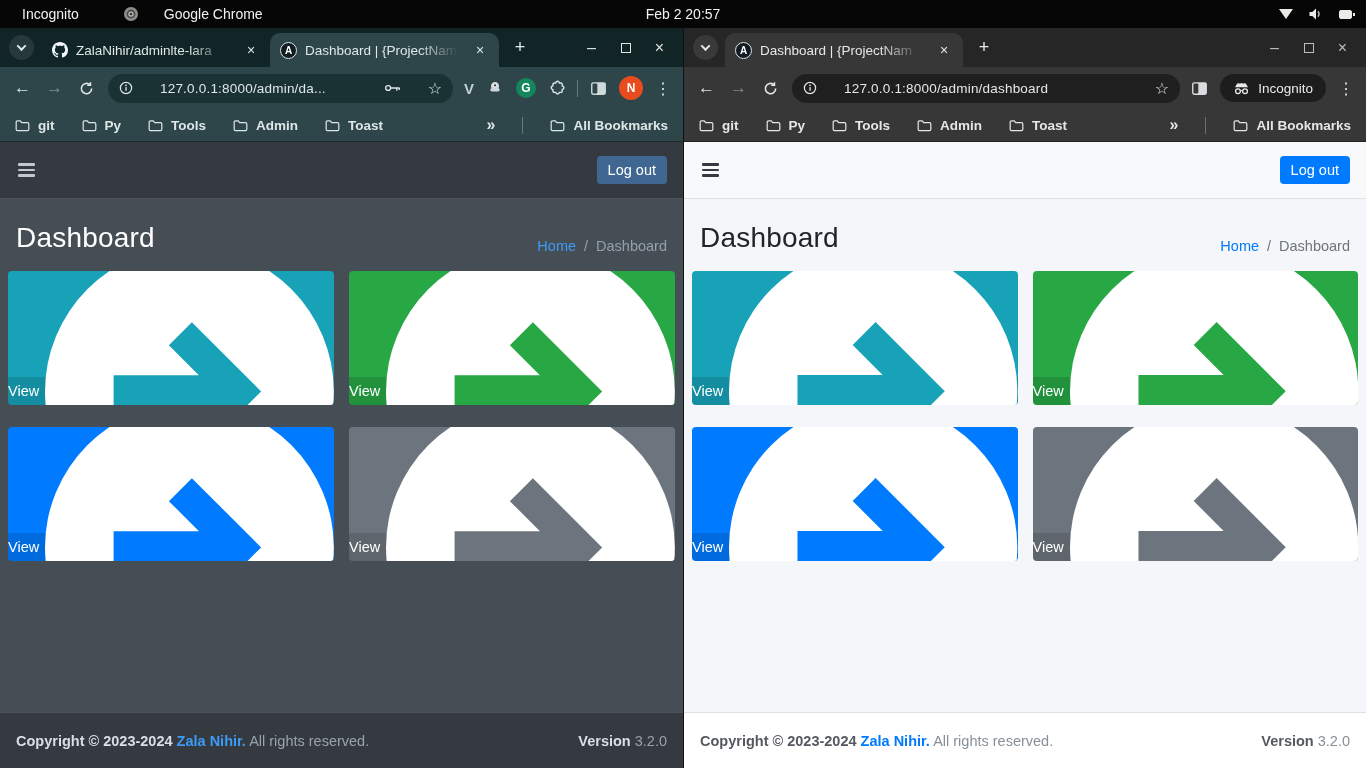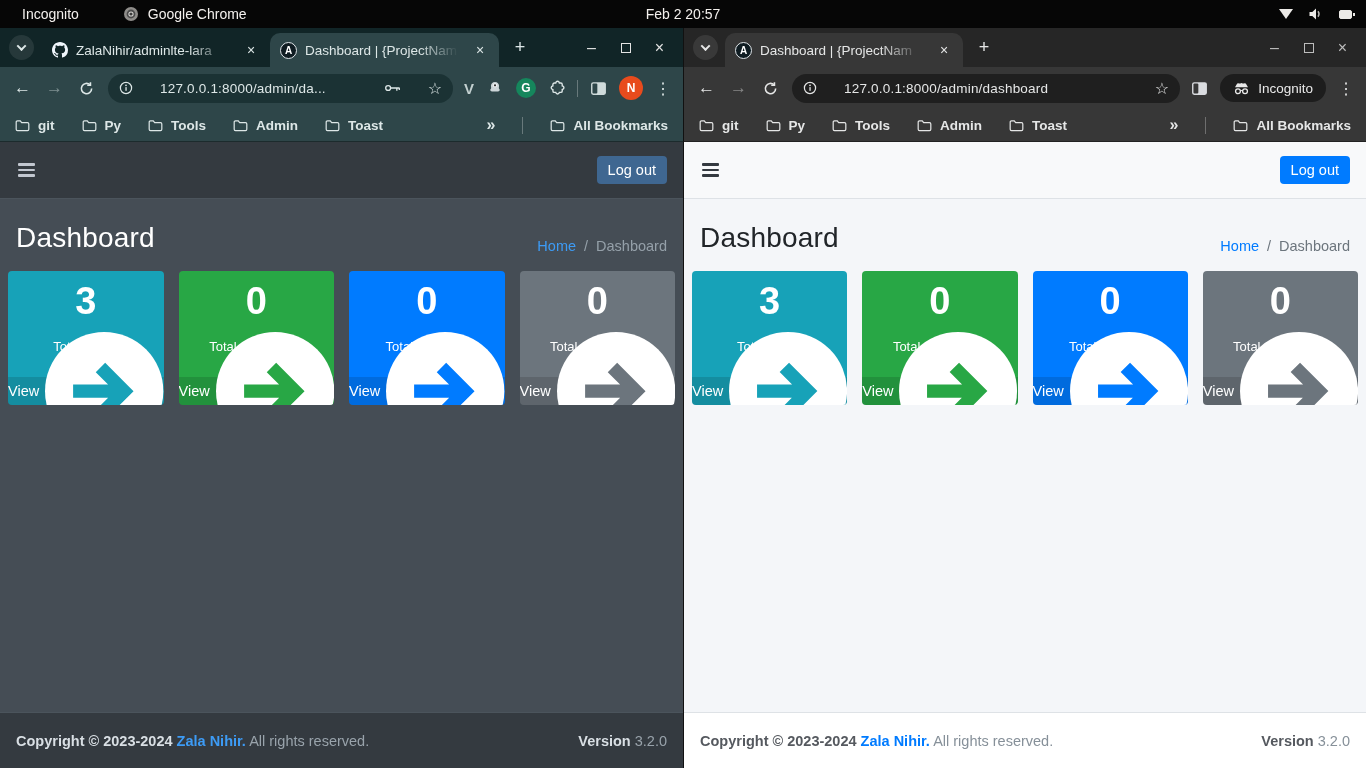--- a/index.html
+++ b/index.html
@@ -3,21 +3,21 @@
 <meta charset="utf-8">
 <style>
   * { margin:0; padding:0; box-sizing:border-box; }
   html,body { width:1366px; height:768px; overflow:hidden; }
   body { font-family:"Liberation Sans", sans-serif; background:#000; position:relative; }
 
   
   .sysbar { position:absolute; left:0; top:0; width:1366px; height:28px; background:#060606;
             color:#f4f1ee; font-size:14px; display:flex; align-items:center; z-index:50; }
   .sys-left { display:flex; align-items:center; gap:44px; padding-left:22px; }
-  .sys-app { display:flex; align-items:center; gap:9px; }
+  .sys-app { display:flex; align-items:center; gap:25px; }
   .sys-clock { position:absolute; left:50%; transform:translateX(-50%); font-weight:500; }
   .sys-right { margin-left:auto; display:flex; align-items:center; gap:15px; padding-right:14px; }
   .wifi-tri { width:0; height:0; border-left:7px solid transparent; border-right:7px solid transparent; border-top:10px solid #eceae7; }
   .battery { width:13px; height:9px; border:1.5px solid #eceae7; border-radius:2px; position:relative; background:#eceae7; }
   .battery:after { content:""; position:absolute; right:-4px; top:2px; width:2px; height:3px; background:#eceae7; }
 
   
   .window { position:absolute; top:28px; width:683px; height:740px; display:flex; flex-direction:column; }
   #win-left { left:0; }
   #win-right { left:683px; border-left:1px solid #111; }
@@ -78,21 +78,21 @@
   .pg-nav { height:57px; background:var(--nav); border-bottom:1px solid var(--navbd);
             display:flex; align-items:center; padding:0 16px; flex:none; }
   .burger { display:flex; flex-direction:column; gap:3px; padding:4px 2px; }
   .burger span { width:17px; height:2.5px; background:var(--burger); border-radius:1px; }
   .logout-btn { margin-left:auto; background:var(--logout); color:#fff; font-size:14.5px;
                 padding:6px 11px; border-radius:4px; border:none; font-family:inherit; }
   .pg-header { display:flex; align-items:flex-end; justify-content:space-between; padding:23px 16px 14px; flex:none; }
   .pg-title { font-size:28px; font-weight:500; color:var(--title); letter-spacing:.2px; }
   .crumbs { font-size:14.5px; color:var(--crumb); display:flex; gap:8px; align-items:center; }
   .crumb-home { color:var(--link); text-decoration:none; }
-  .cards { display:grid; grid-template-columns:1fr 1fr 1fr 1fr; column-gap:15px; row-gap:22px; padding:3px 8px 0; flex:none; }
+  .cards { display:grid; grid-template-columns:1fr 1fr; column-gap:15px; row-gap:22px; padding:3px 8px 0; flex:none; }
   .small-box { height:134px; border-radius:4px; display:flex; flex-direction:column; color:#fff; overflow:hidden; }
   .sb-value { text-align:center; font-size:38px; font-weight:700; margin-top:9px; line-height:1.15; }
   .sb-label { text-align:center; font-size:13px; margin-top:15px; }
   .sb-footer { margin-top:auto; height:28px; background:rgba(0,0,0,.13); display:flex; align-items:center;
                justify-content:center; gap:6px; font-size:14.5px; color:#fff; text-decoration:none; }
   .pg-footer { margin-top:auto; height:56px; background:var(--footbg); border-top:1px solid var(--footbd);
                display:flex; align-items:center; justify-content:space-between; padding:0 16px;
                font-size:14.5px; color:var(--foot); flex:none; }
   .foot-strong { font-weight:700; color:var(--strong); }
   .foot-link { color:var(--link); font-weight:700; text-decoration:none; }

